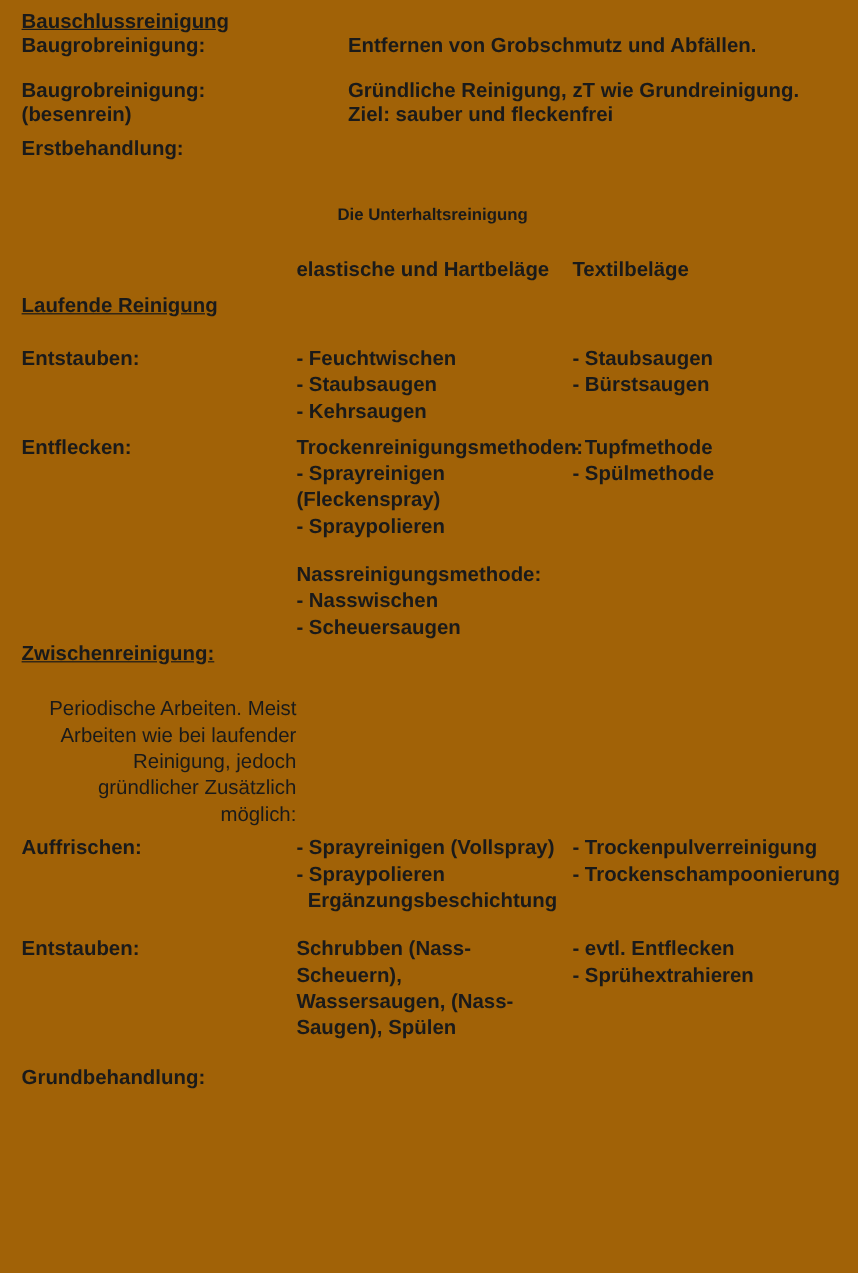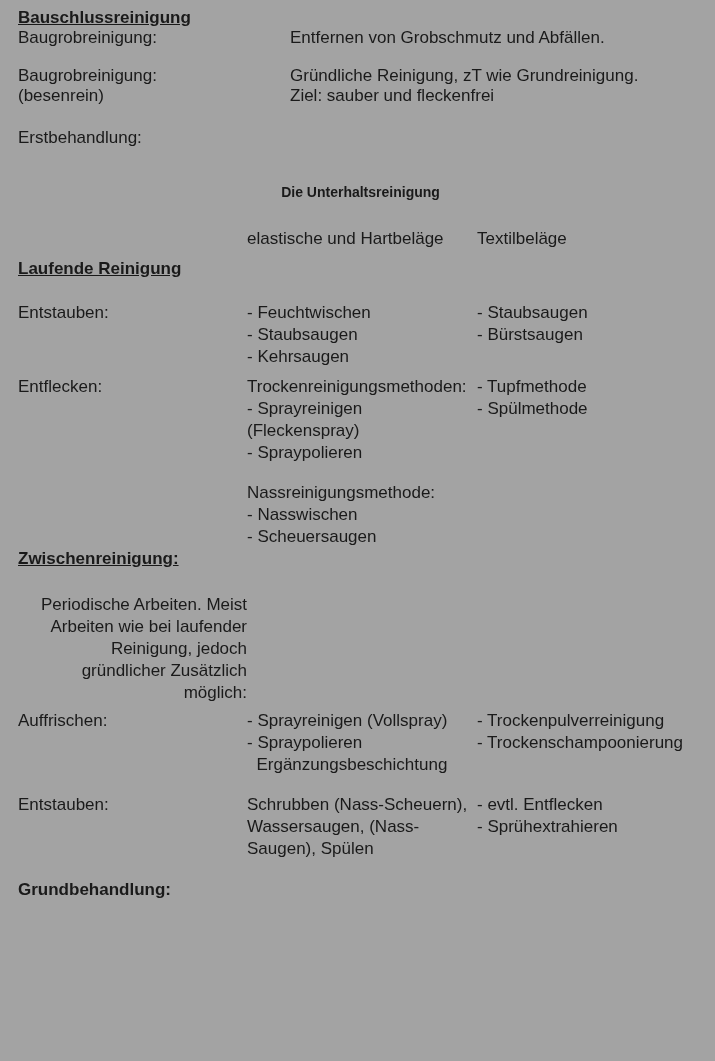--- a/index.html
+++ b/index.html
@@ -6,21 +6,21 @@
     margin: 0;
     padding: 0;
     background: #ffffff;
   }
   .page {
     position: relative;
     width: 715px;
     height: 1061px;
     box-sizing: border-box;
     padding: 8px 12px 0 18px;
-    background: #a3a3a3;
+    background: #a16207;
     color: #1a1a1a;
     font-family: "Liberation Sans", "DejaVu Sans", sans-serif;
     font-size: 17px;
     overflow: hidden;
   }
   .pre { white-space: pre-wrap; }
   .heading {
     font-weight: bold;
     line-height: 22px;
   }
@@ -30,34 +30,34 @@
     display: grid;
   }
   .row.top {
     grid-template-columns: 272px 1fr;
     line-height: 20px;
   }
   .row.tbl {
     grid-template-columns: 229px 230px 1fr;
     line-height: 22px;
   }
-  .cell { min-height: 1px; }
+  .cell { min-height: 1px; font-weight: bold; }
   .title {
     font-size: 14px;
     font-weight: bold;
     line-height: 24px;
     text-align: center;
   }
   .intro {
     width: 229px;
     line-height: 22px;
     text-align: right;
   }
   .mt6  { margin-top: 6px; }
-  .mt14 { margin-top: 22px; }
+  .mt14 { margin-top: 8px; }
   .mt15 { }
   .mt18 { margin-top: 18px; }
   .mt19 { margin-top: 19px; }
   .mt21 { margin-top: 8px; }
   .mt22 { margin-top: 22px; }
   .mt23 { margin-top: 23px; }
   .mt24 { margin-top: 24px; }
   .mt32 { margin-top: 32px; }
 </style>
 </head>

